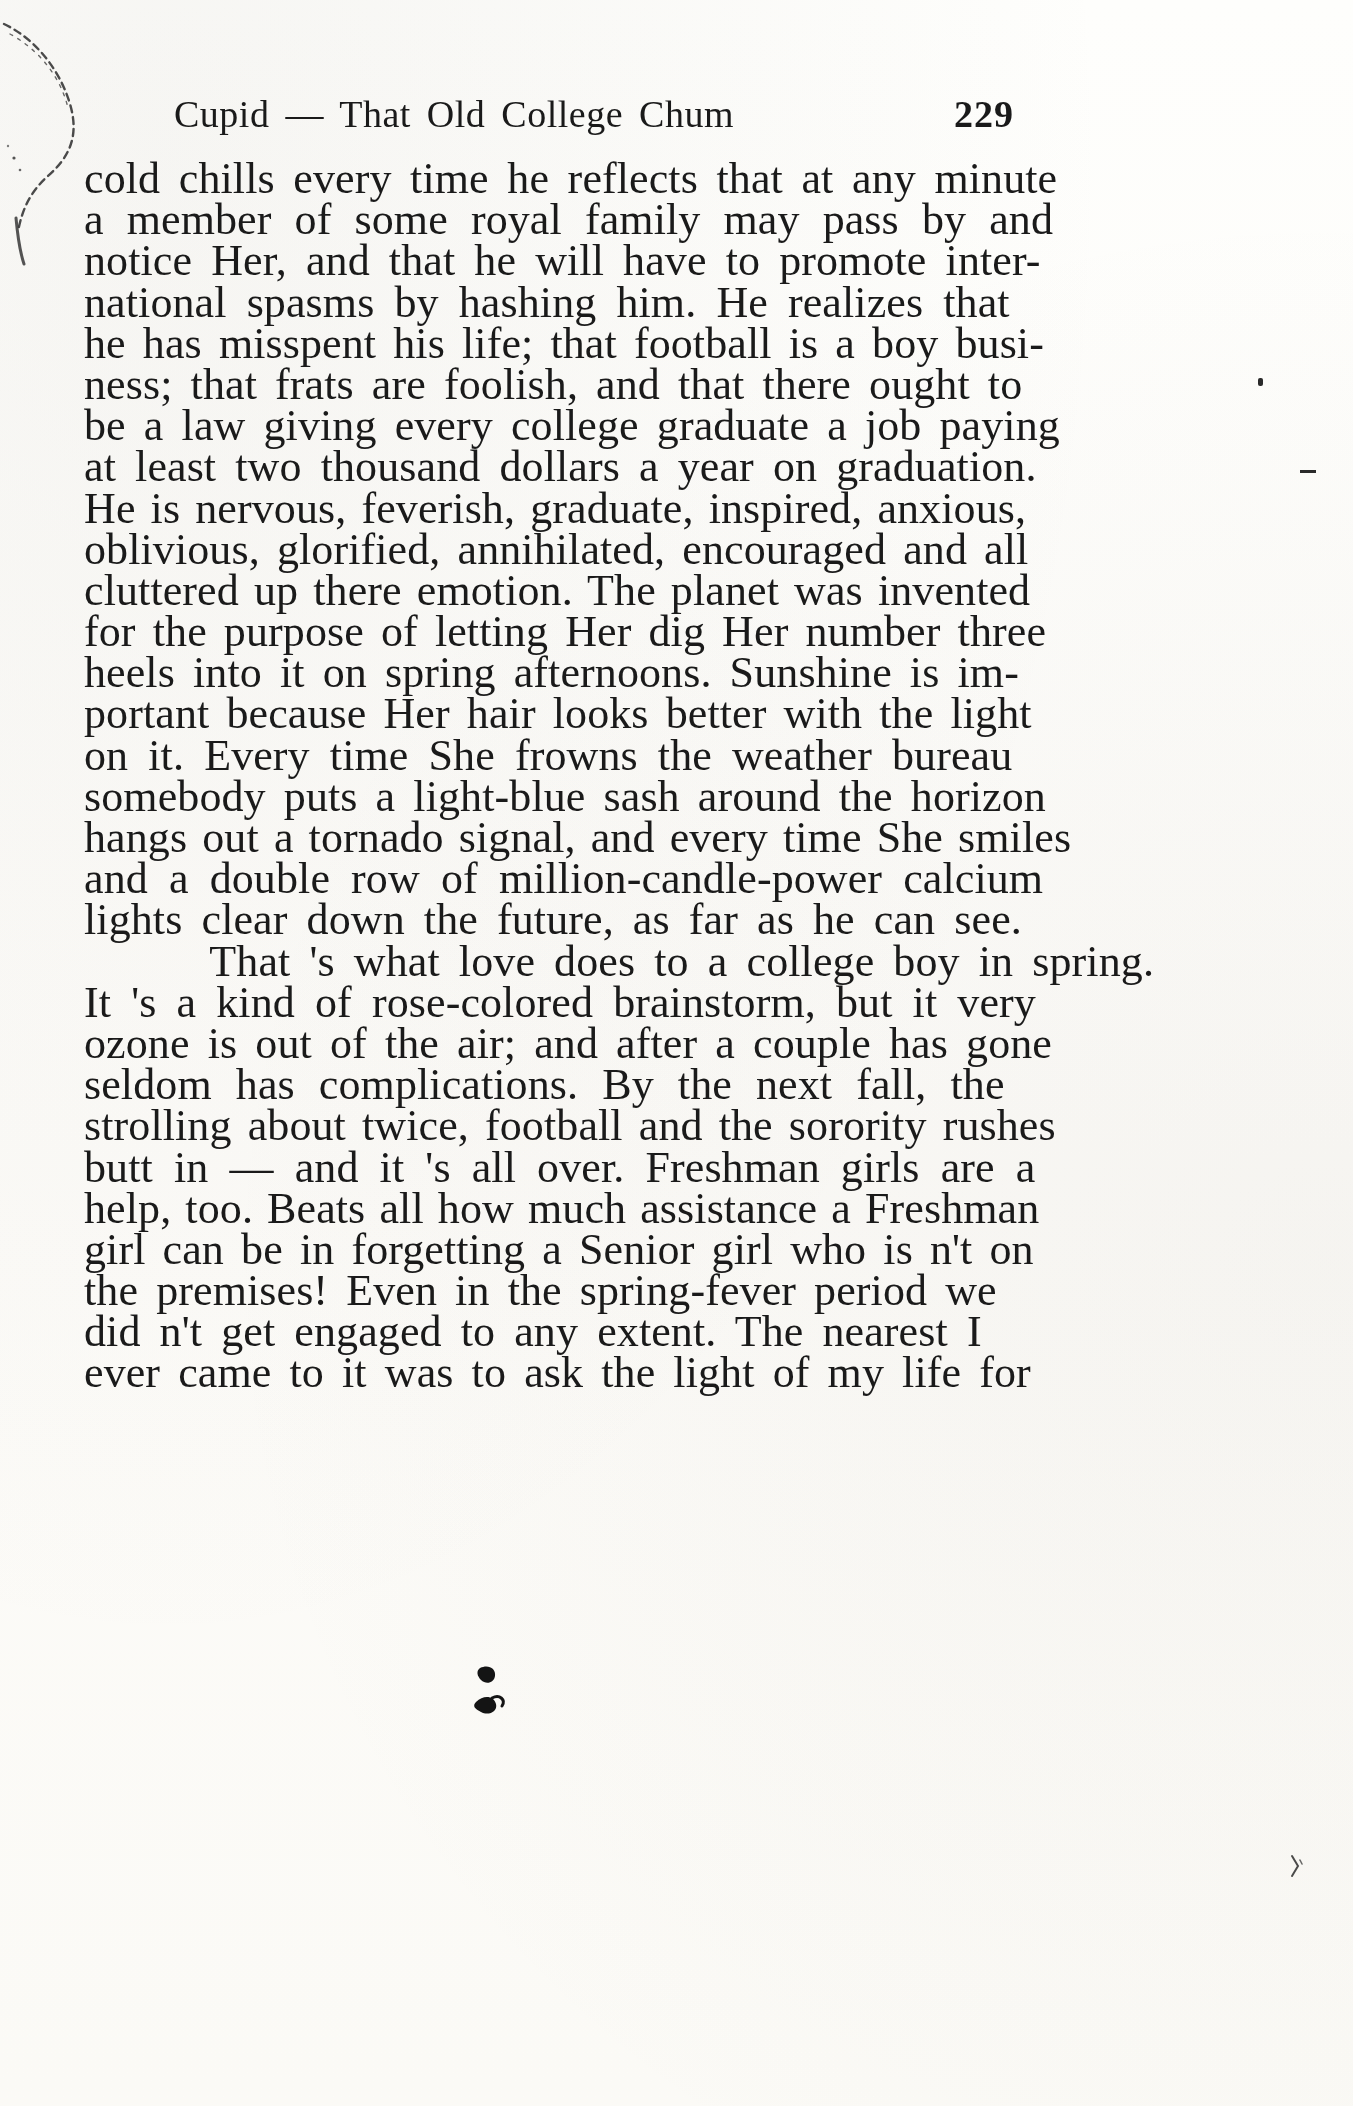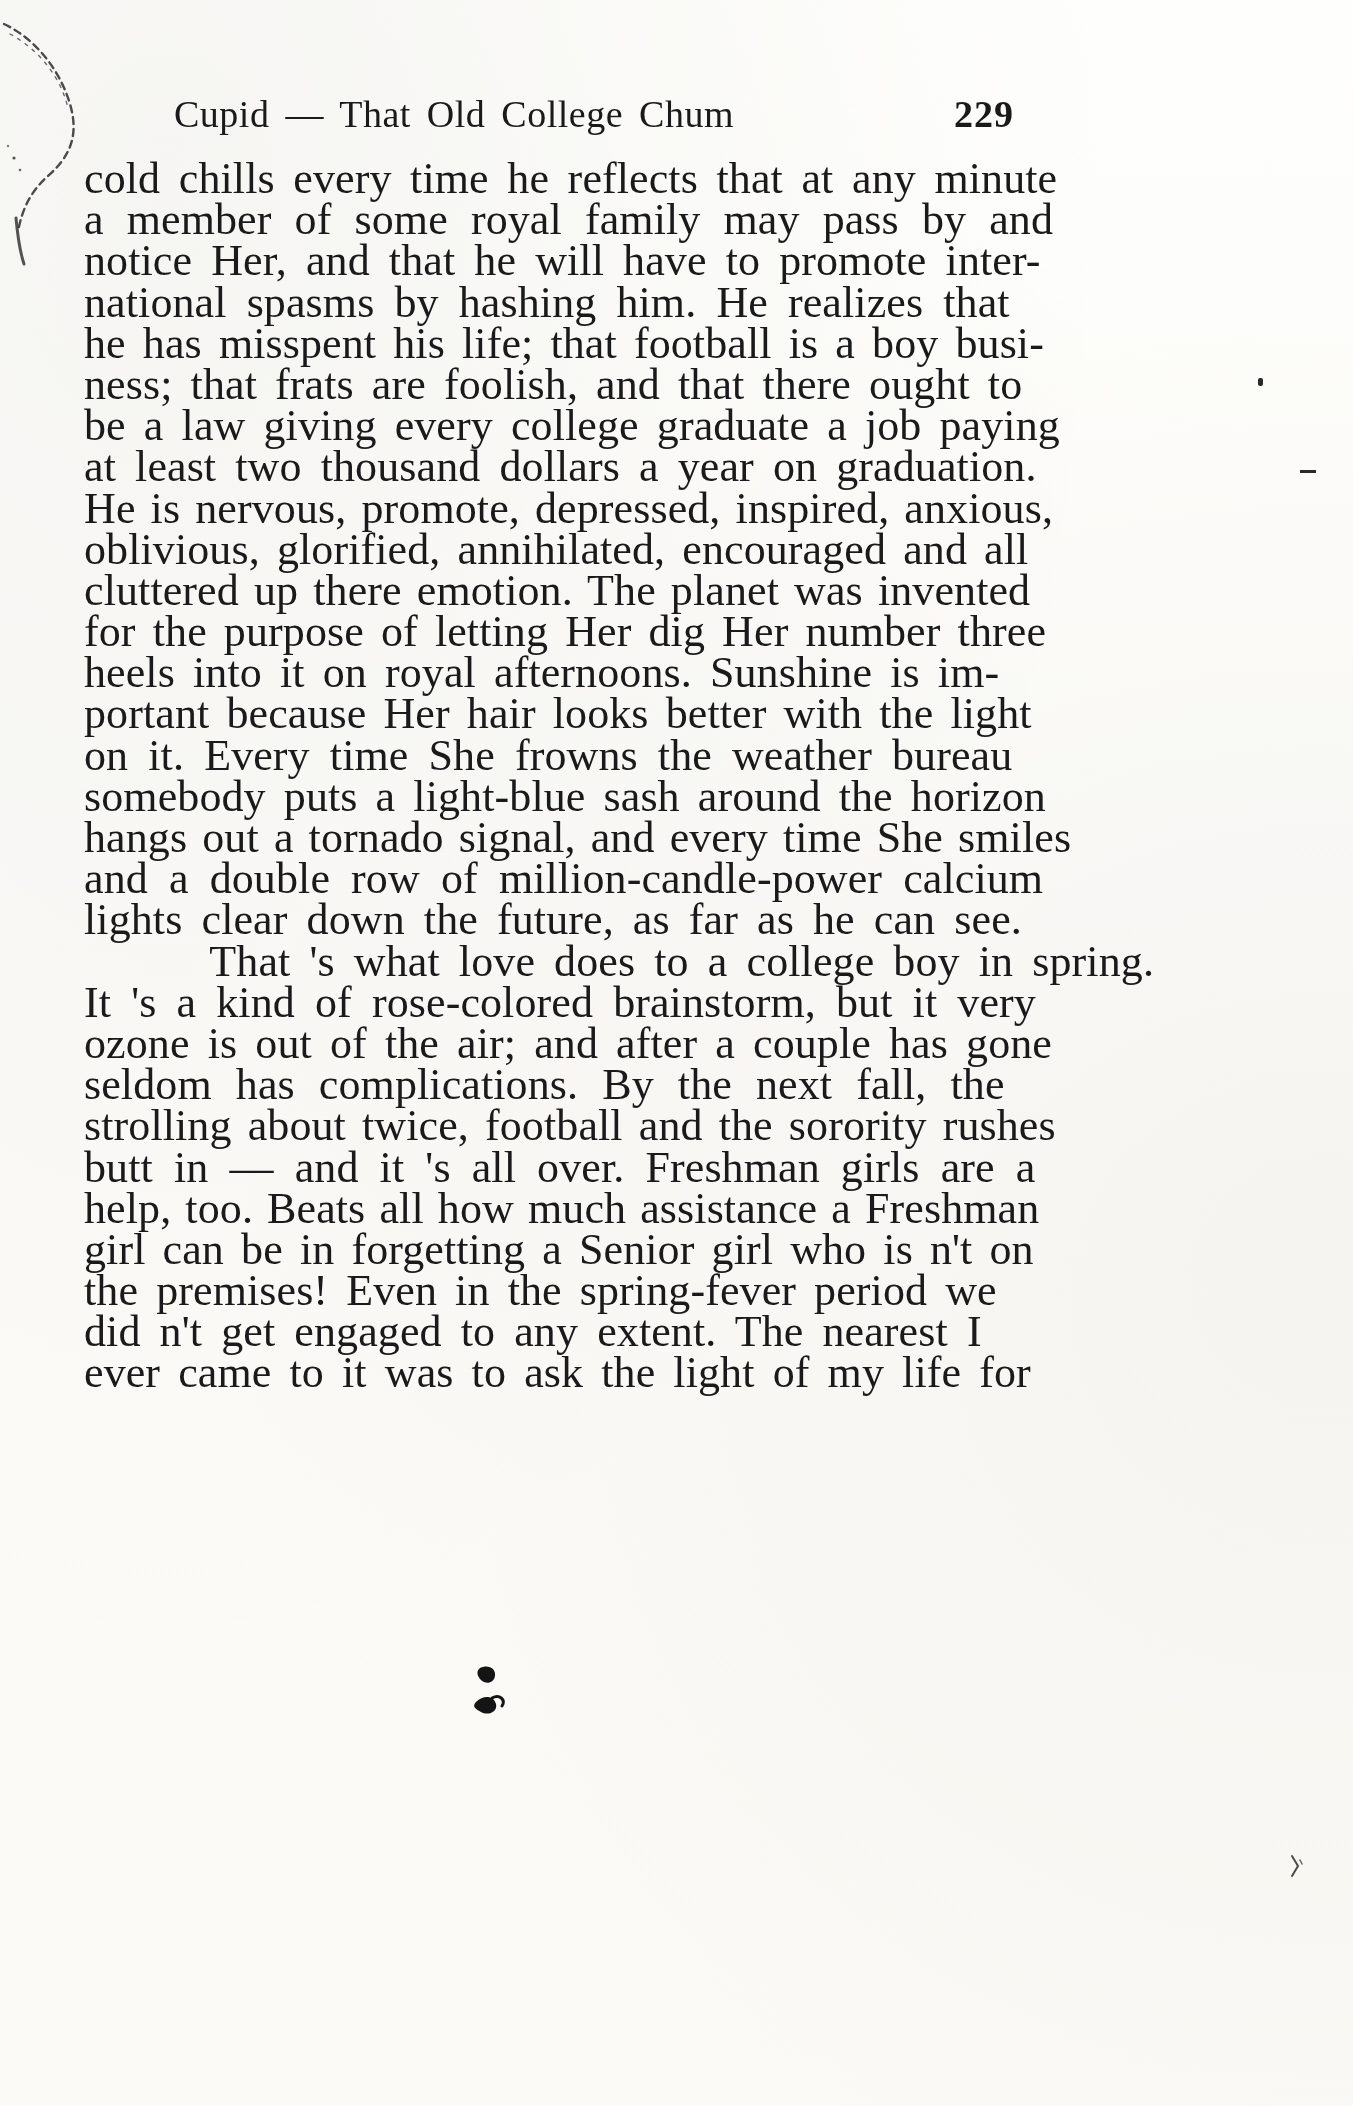--- a/index.html
+++ b/index.html
@@ -128,25 +128,25 @@
 
     <div>
       <div class="ln" style="word-spacing:7.5px">cold chills every time he reflects that at any minute</div>
       <div class="ln" style="word-spacing:12px">a member of some royal family may pass by and</div>
       <div class="ln" style="word-spacing:8px">notice Her, and that he will have to promote inter-</div>
       <div class="ln" style="word-spacing:9px">national spasms by hashing him.   He realizes that</div>
       <div class="ln" style="word-spacing:6px">he has misspent his life;  that football is a boy busi-</div>
       <div class="ln" style="word-spacing:7px">ness;  that frats are foolish, and that there ought to</div>
       <div class="ln" style="word-spacing:7px">be a law giving every college graduate a job paying</div>
       <div class="ln" style="word-spacing:8px">at least two thousand dollars a year on graduation.</div>
-      <div class="ln" style="word-spacing:4px">He is nervous, promote, depressed, inspired, anxious,</div>
+      <div class="ln" style="word-spacing:4px">He is nervous, feverish, graduate, inspired, anxious,</div>
       <div class="ln" style="word-spacing:6px">oblivious, glorified, annihilated, encouraged and all</div>
       <div class="ln" style="word-spacing:4px">cluttered up there emotion.   The planet was invented</div>
       <div class="ln" style="word-spacing:6px">for the purpose of letting Her dig Her number three</div>
-      <div class="ln" style="word-spacing:7px">heels into it on royal afternoons.   Sunshine is im-</div>
+      <div class="ln" style="word-spacing:7px">heels into it on spring afternoons.   Sunshine is im-</div>
       <div class="ln" style="word-spacing:6px">portant because Her hair looks better with the light</div>
       <div class="ln" style="word-spacing:9px">on it.   Every time She frowns the weather bureau</div>
       <div class="ln" style="word-spacing:7px">somebody puts a light-blue sash around the horizon</div>
       <div class="ln" style="word-spacing:4px">hangs out a tornado signal, and every time She smiles</div>
       <div class="ln" style="word-spacing:10px">and a double row of million-candle-power calcium</div>
       <div class="ln" style="word-spacing:8px">lights clear down the future, as far as he can see.</div>
     </div>
 
     <div>
       <div class="ln indent" style="word-spacing:8px">That 's what love does to a college boy in spring.</div>

